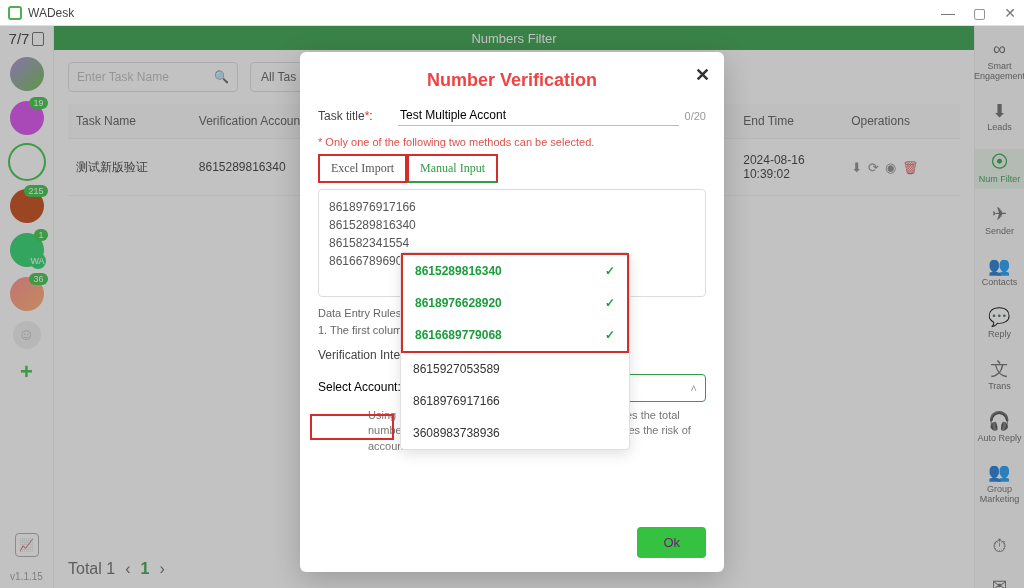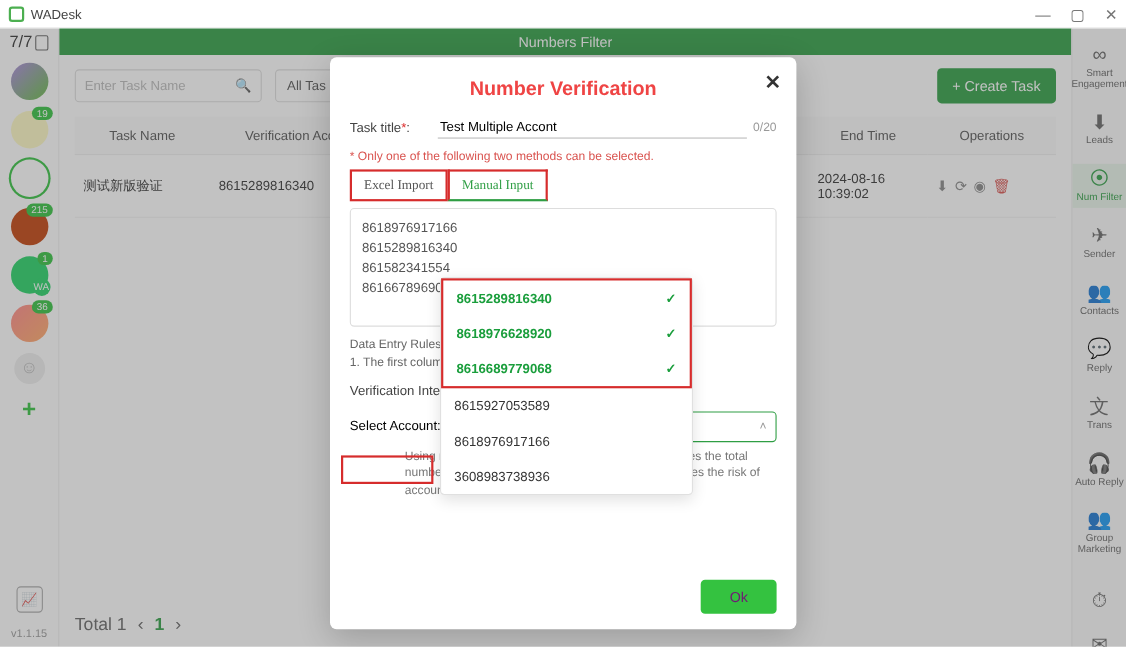--- a/index.html
+++ b/index.html
@@ -29,21 +29,21 @@
 .center { flex: 1; display: flex; flex-direction: column; background: #fff; }
 .greenbar { background: #2f9e44; color: #fff; height: 24px; display: flex; align-items: center; justify-content: center; font-size: 13px; }
 .toolbar { display: flex; align-items: center; gap: 12px; padding: 12px 14px; }
 .search { flex: 0 0 170px; height: 30px; border: 1px solid #ddd; border-radius: 4px; display:flex; align-items:center; padding:0 8px; color:#bbb; font-size:12px;}
 .search .mg { margin-left:auto; color:#bbb; }
 .allsel { height:30px; border:1px solid #ddd; border-radius:4px; padding: 0 10px; font-size:12px; color:#555; display:flex;align-items:center;}
 .create { margin-left:auto; background:#2f9e44; color:#fff; border:none; border-radius:4px; height:32px; padding:0 14px; font-size:13px; cursor:pointer;}
 
 .tablewrap { padding: 0 14px; flex:1; }
 table { width:100%; border-collapse:collapse; font-size:12px; color:#333; }
-th { text-align:center; font-weight:500; color:#555; padding:10px 8px; background:#fafafa; border-bottom:1px solid #eee;}
+th { text-align:left; font-weight:500; color:#555; padding:10px 8px; background:#fafafa; border-bottom:1px solid #eee;}
 td { padding:14px 8px; border-bottom:1px solid #f3f3f3; vertical-align: middle;}
 .opicons { display:flex; gap:6px; color:#888; font-size:13px;}
 .opicons .red { color:#d9534f; }
 
 .pager { padding: 10px 14px; font-size:16px; color:#666; display:flex; align-items:center; gap:10px;}
 .pager .pg { color:#2f9e44; font-weight:bold; }
 
 .rightbar { width: 50px; background:#fafafa; border-left:1px solid #eee; display:flex; flex-direction:column; align-items:center; gap:12px; padding-top:10px; font-size:9px; color:#666;}
 .rightbar .ritem { display:flex; flex-direction:column; align-items:center; gap:2px; cursor:pointer; padding:4px 0; width:100%; text-align:center; line-height:1.1;}
 .rightbar .ritem.active { color:#2f9e44; background:#e8f5ea; }
@@ -104,21 +104,21 @@
 </div>
 
 <div class="app">
 
   <div class="leftbar">
     <div class="ctr">
       <span>7/7</span>
       <span class="sq"></span>
     </div>
     <div class="avatar" style="background:linear-gradient(135deg,#a8d,#6b4);"></div>
-    <div class="avatar" style="background:#fef9c3;">
+    <div class="avatar" style="background:#d946ef;">
         <span class="badge">19</span>
       </div>
     <div class="avatar ring" style="background:#fff;"></div>
     <div class="avatar" style="background:#c2410c;">
         <span class="badge">215</span>
       </div>
     <div class="avatar" style="background:#25d366;">
         <span class="badge">1</span>
         <span class="waico">WA</span>
       </div>
@@ -137,21 +137,20 @@
       <span>Numbers Filter</span>
     </div>
     <div class="toolbar">
       <div class="search">
         <span>Enter Task Name</span>
         <span class="mg">🔍</span>
       </div>
       <div class="allsel">
         <span>All Tas</span>
       </div>
-      <button class="create">+ Create Task</button>
     </div>
     <div class="tablewrap">
       <table>
         <thead>
             <tr>
           <th>Task Name</th>
           <th>Verification Account</th>
           <th>Total Verific</th>
           <th style="width:160px"></th>
           <th>Start Time</th>

